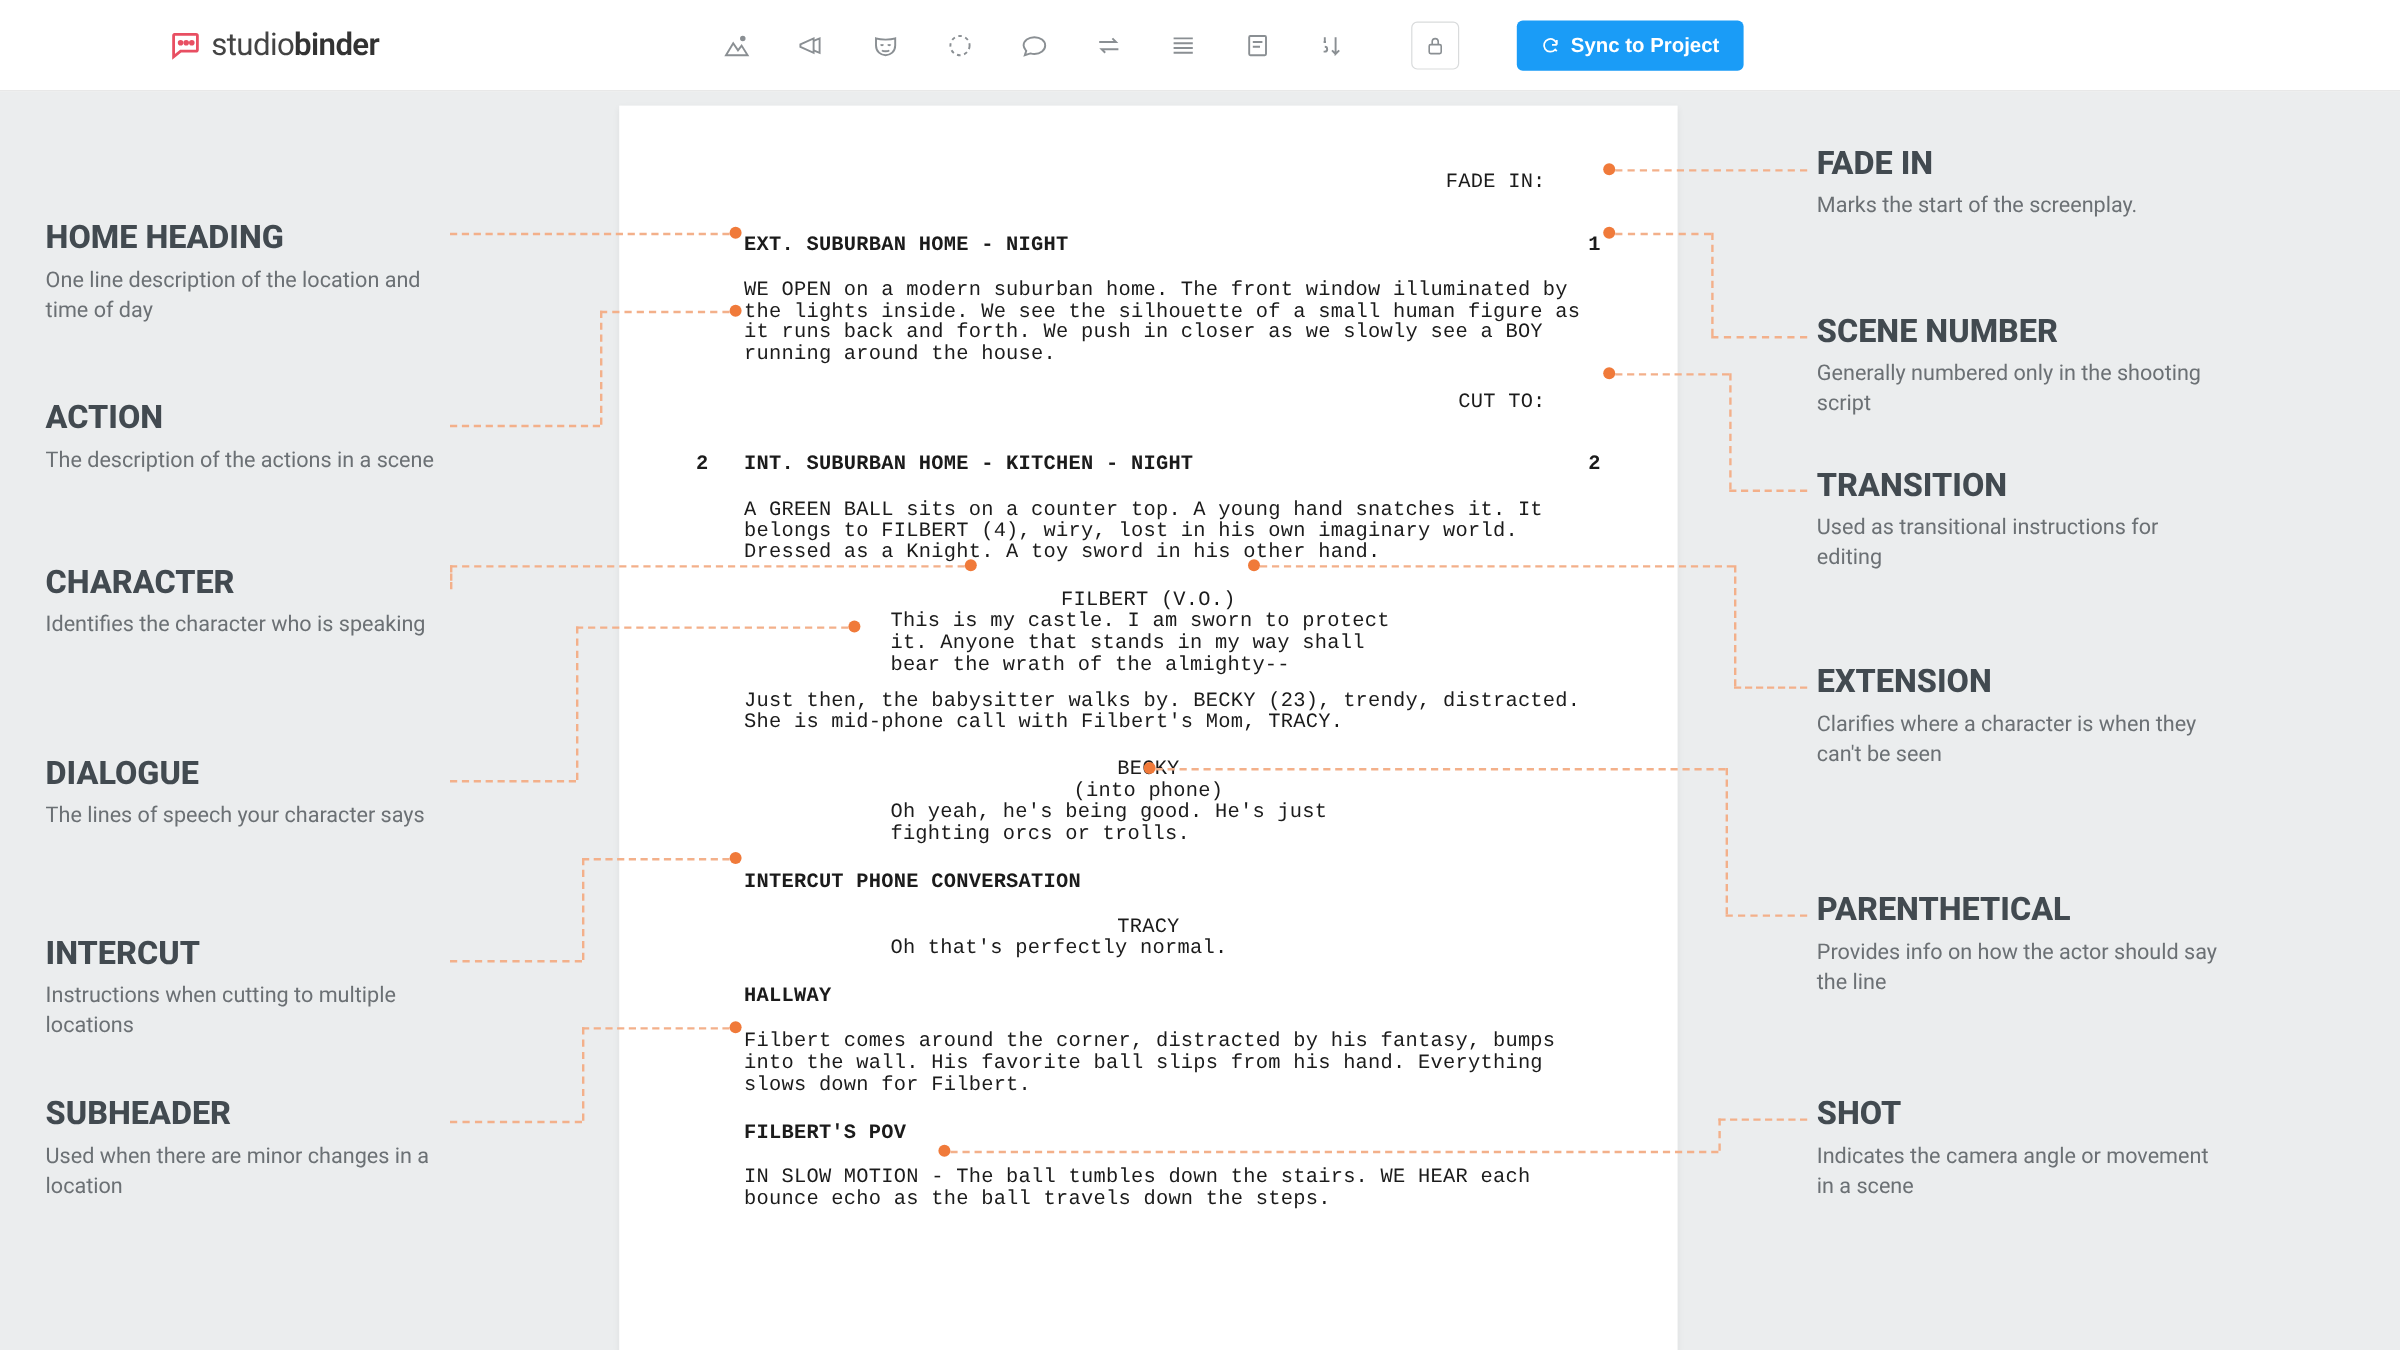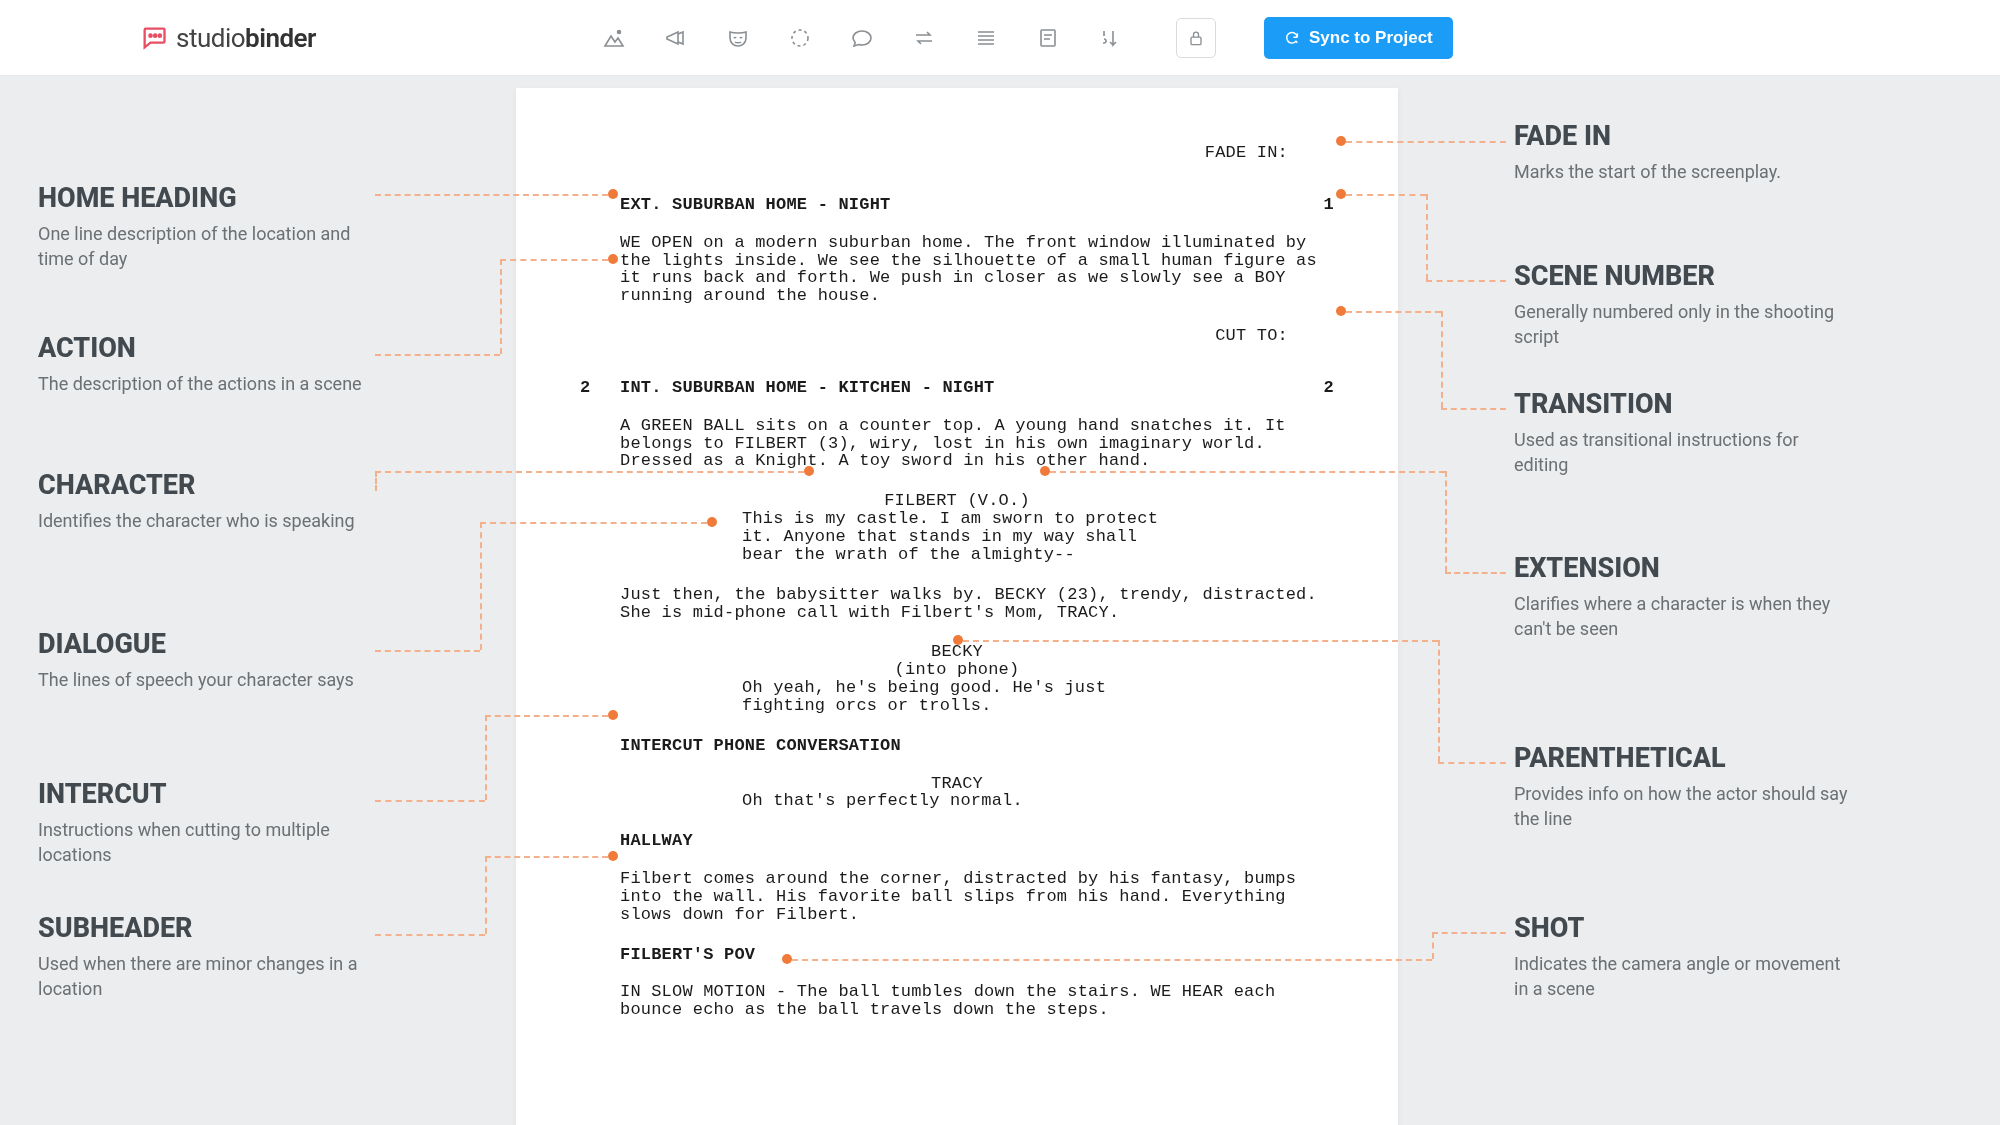--- a/index.html
+++ b/index.html
@@ -241,24 +241,24 @@
     <div class="action-block" style="padding-left:40px">WE OPEN on a modern suburban home. The front window illuminated by the lights inside. We see the silhouette of a small human figure as it runs back and forth. We push in closer as we slowly see a BOY running around the house.</div>
 
     <div class="transition-row">CUT TO:</div>
 
     <div class="sh-row2">
       <span class="sh-left-num">2</span>
       <span style="flex:1;padding-left:0px">INT. SUBURBAN HOME - KITCHEN - NIGHT</span>
       <span class="sh-right-num">2</span>
     </div>
 
-    <div class="action-block" style="padding-left:40px">A GREEN BALL sits on a counter top. A young hand snatches it. It belongs to FILBERT (3), wiry, lost in his own imaginary world. Dressed as a Knight. A toy sword in his other hand.</div>
+    <div class="action-block" style="padding-left:40px">A GREEN BALL sits on a counter top. A young hand snatches it. It belongs to FILBERT (4), wiry, lost in his own imaginary world. Dressed as a Knight. A toy sword in his other hand.</div>
 
     <div class="char-row">FILBERT (V.O.)</div>
-    <div class="dialogue-block" style="margin-bottom:22px">This is my castle. I am sworn to protect it. Anyone that stands in my way shall bear the wrath of the almighty--</div>
+    <div class="dialogue-block" style="margin-bottom:12px">This is my castle. I am sworn to protect it. Anyone that stands in my way shall bear the wrath of the almighty--</div>
 
     <div class="action-block" style="padding-left:40px">Just then, the babysitter walks by. BECKY (23), trendy, distracted. She is mid-phone call with Filbert's Mom, TRACY.</div>
 
     <div class="char-row">BECKY</div>
     <div class="paren-row">(into phone)</div>
     <div class="dialogue-block">Oh yeah, he's being good. He's just fighting orcs or trolls.</div>
 
     <div class="subheader" style="padding-left:40px">INTERCUT PHONE CONVERSATION</div>
 
     <div class="char-row">TRACY</div>

